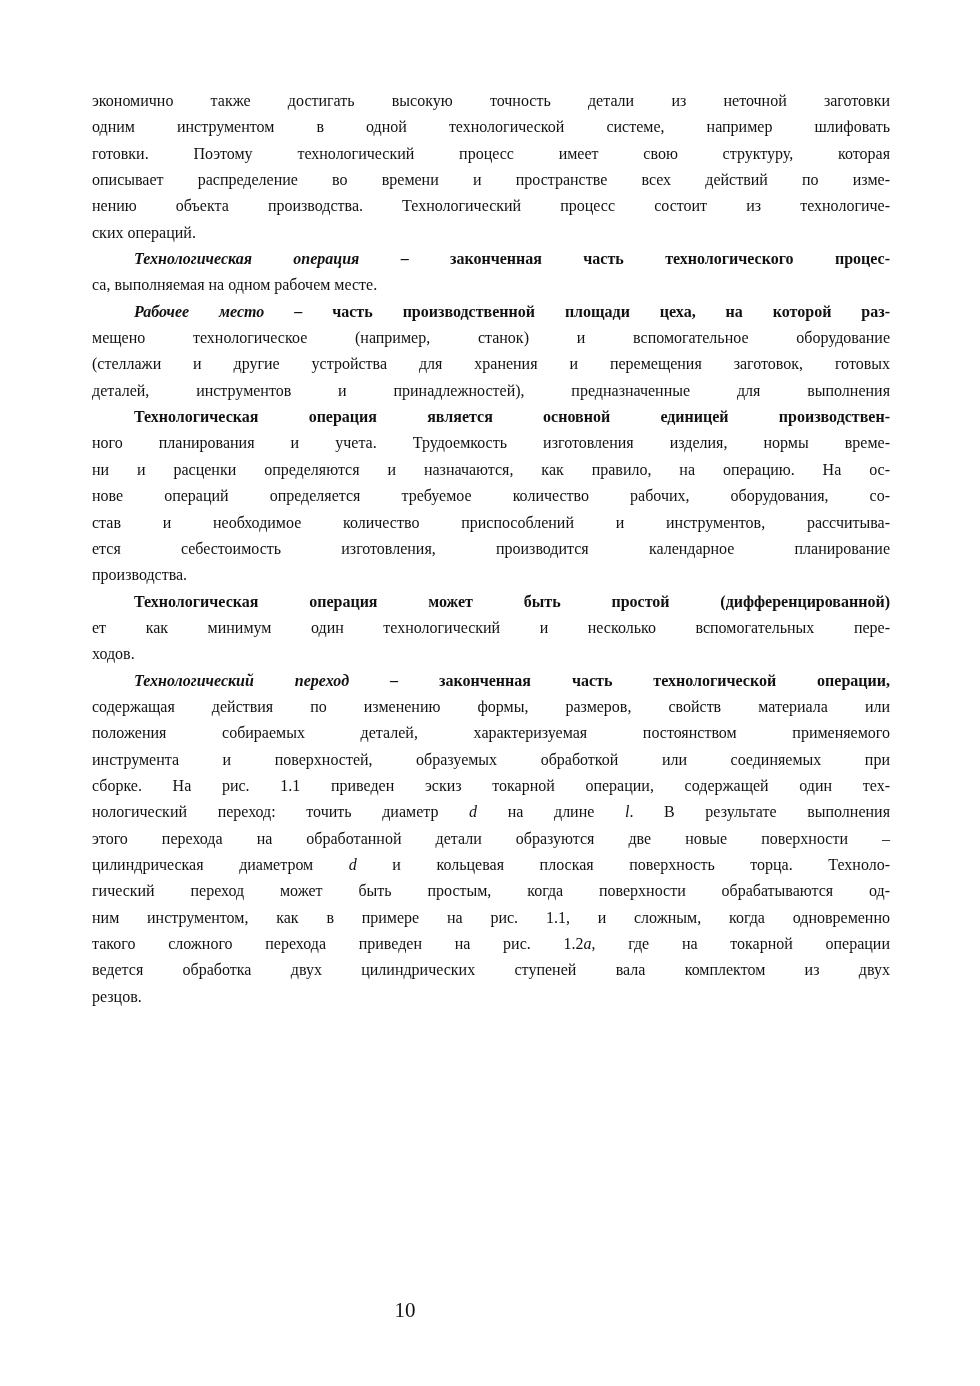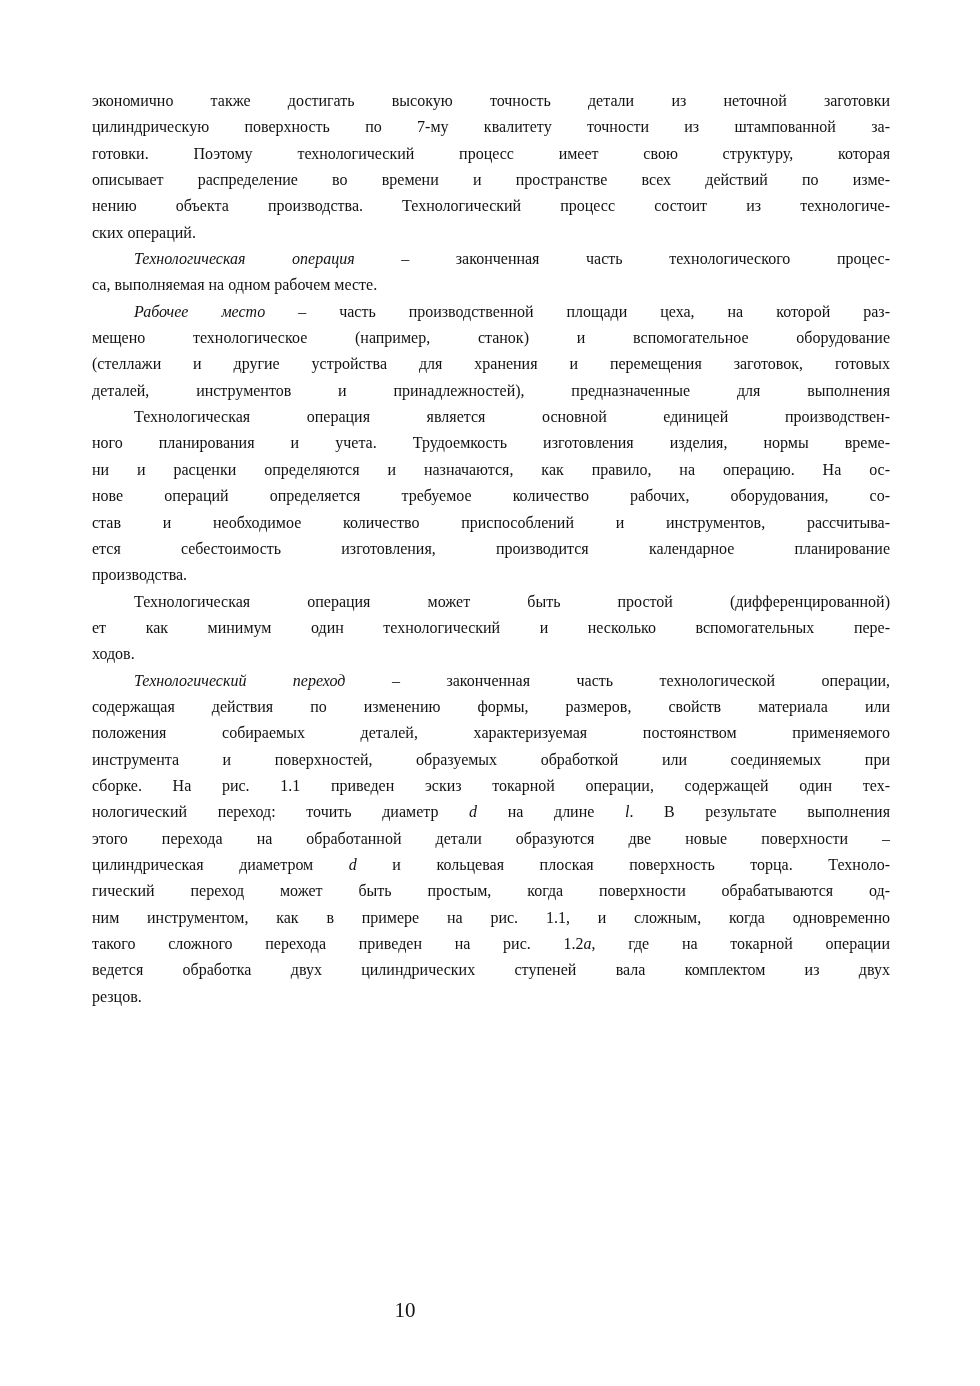--- a/index.html
+++ b/index.html
@@ -27,41 +27,42 @@
   .line {
     text-align: justify;
     text-align-last: justify;
   }
   .line.last {
     text-align: center;
     text-align-last: left;
   }
   .line.indent {
     text-indent: 42px;
+    font-weight: bold;
   }
   .it {
     font-style: italic;
   }
   .page-number {
     position: absolute;
     top: 1297px;
     left: 0;
     width: 810px;
     text-align: center;
     font-size: 21px;
     line-height: 26px;
   }
 </style>
 </head>
 <body>
 
 <div class="page">
   <div class="text-block">
       <div class="line"><span>экономично также достигать высокую точность детали из неточной заготовки</span></div>
-      <div class="line"><span>цилиндрическую поверхность по 7-му квалитету точности из штампованной за-</span></div>
+      <div class="line"><span>одним инструментом в одной технологической системе, например шлифовать</span></div>
       <div class="line"><span>готовки. Поэтому технологический процесс имеет свою структуру, которая</span></div>
       <div class="line"><span>описывает распределение во времени и пространстве всех действий по изме-</span></div>
       <div class="line"><span>нению объекта производства. Технологический процесс состоит из технологиче-</span></div>
       <div class="line last"><span>ских операций.</span></div>
       <div class="line indent"><span class="it">Технологическая операция</span><span> – законченная часть технологического процес-</span></div>
       <div class="line last"><span>са, выполняемая на одном рабочем месте.</span></div>
       <div class="line indent"><span class="it">Рабочее место</span><span> – часть производственной площади цеха, на которой раз-</span></div>
       <div class="line"><span>мещено технологическое (например, станок) и вспомогательное оборудование</span></div>
       <div class="line"><span>(стеллажи и другие устройства для хранения и перемещения заготовок, готовых</span></div>
       <div class="line"><span>деталей, инструментов и принадлежностей), предназначенные для выполнения</span></div>

